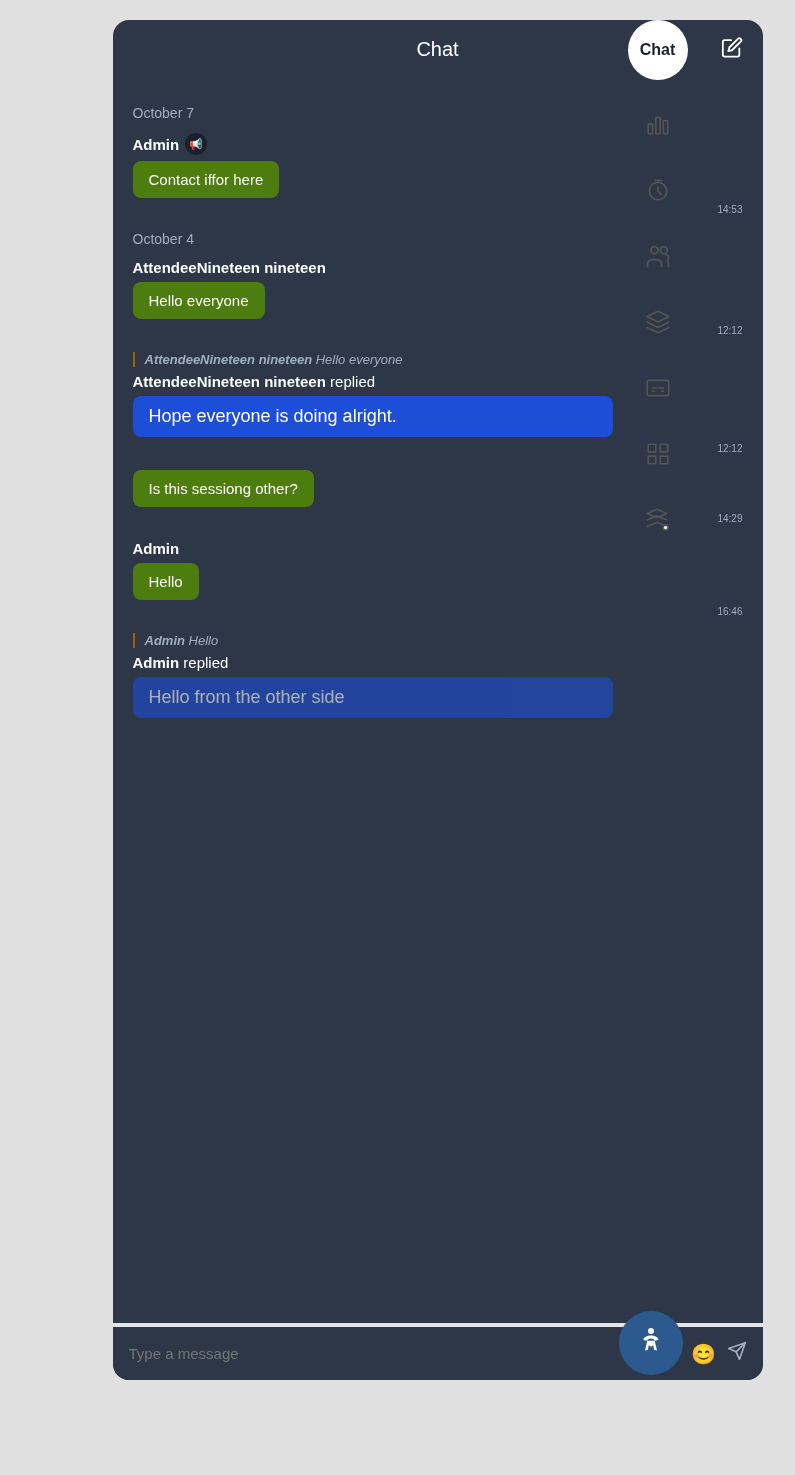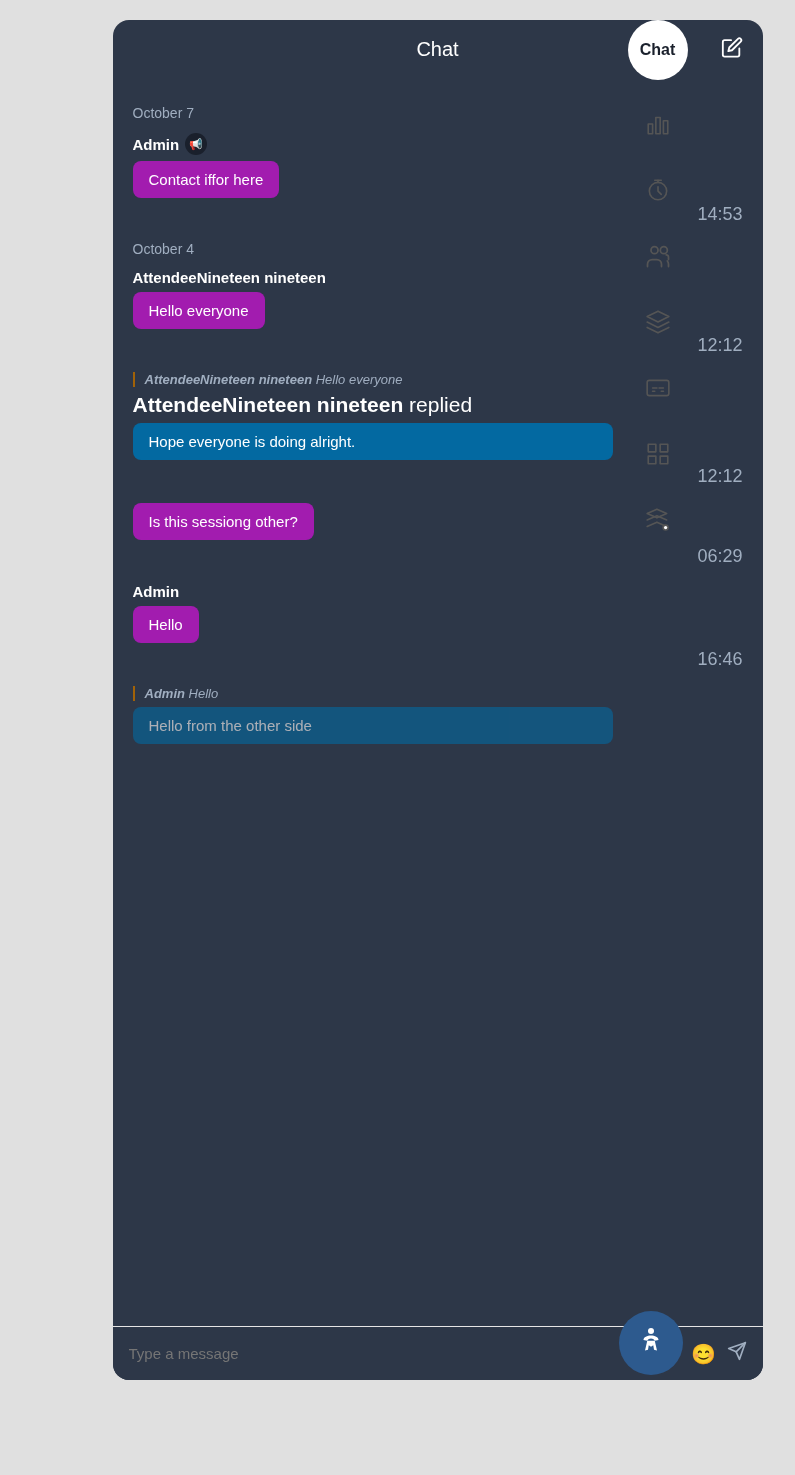--- a/index.html
+++ b/index.html
@@ -95,32 +95,32 @@
       justify-content: center;
       background: #1a202c;
       border-radius: 50%;
       width: 22px;
       height: 22px;
       color: white;
       font-size: 11px;
     }
 
     .message-bubble {
-      background: #a21caf;
+      background: #4d7c0f;
       color: #ffffff;
       padding: 10px 16px;
       border-radius: 8px;
       font-size: 15px;
       display: inline-block;
       max-width: 100%;
     }
 
     .message-time {
       color: #a0aec0;
-      font-size: 18px;
+      font-size: 10px;
       margin-top: 6px;
       text-align: right;
     }
 
     .reply-group {
       margin-bottom: 16px;
     }
 
     .reply-reference {
       border-left: 2px solid #a16207;
@@ -130,43 +130,43 @@
       font-size: 13px;
       font-style: italic;
     }
 
     .reply-reference .ref-sender {
       font-weight: 600;
     }
 
     .reply-sender-line {
       color: #ffffff;
-      font-size: 21px;
+      font-size: 15px;
       margin-bottom: 6px;
     }
 
     .reply-sender-line .sender-name {
       font-weight: 700;
     }
 
     .reply-bubble {
-      background: #0369a1;
+      background: #1d4ed8;
       color: #ffffff;
       padding: 10px 16px;
       border-radius: 8px;
-      font-size: 15px;
+      font-size: 18px;
       display: inline-block;
       max-width: 100%;
       width: 480px;
     }
 
     .chat-input-area {
       padding: 14px 16px;
       background: #2d3748;
-      border-top: 1px solid #e5e5e5;
+      border-top: 4px solid #e5e5e5;
       display: flex;
       align-items: center;
       gap: 10px;
       flex-shrink: 0;
     }
 
     .chat-input {
       flex: 1;
       background: transparent;
       border: none;
@@ -311,36 +311,41 @@
         <div class="reply-bubble">
           <span>Hope everyone is doing alright.</span>
         </div>
         <div class="message-time">12:12</div>
       </div>
 
       <div class="message-group">
         <div class="message-bubble">
           <span>Is this sessiong other?</span>
         </div>
-        <div class="message-time">06:29</div>
+        <div class="message-time">14:29</div>
       </div>
 
       <div class="message-group">
         <div class="message-sender">Admin</div>
         <div class="message-bubble">
           <span>Hello</span>
         </div>
         <div class="message-time">16:46</div>
       </div>
 
       <div class="reply-group">
         <div class="reply-reference">
           <span class="ref-sender">Admin</span>
           <span> </span>
           <span>Hello</span>
+        </div>
+        <div class="reply-sender-line">
+          <span class="sender-name">Admin</span>
+          <span> </span>
+          <span>replied</span>
         </div>
         <div class="reply-bubble" style="opacity:0.6; overflow:hidden; max-height:44px;">
           <span>Hello from the other side</span>
         </div>
       </div>
 
     </div>
 
     <div class="chat-input-area">
       <input class="chat-input" type="text" placeholder="Type a message" style="">

